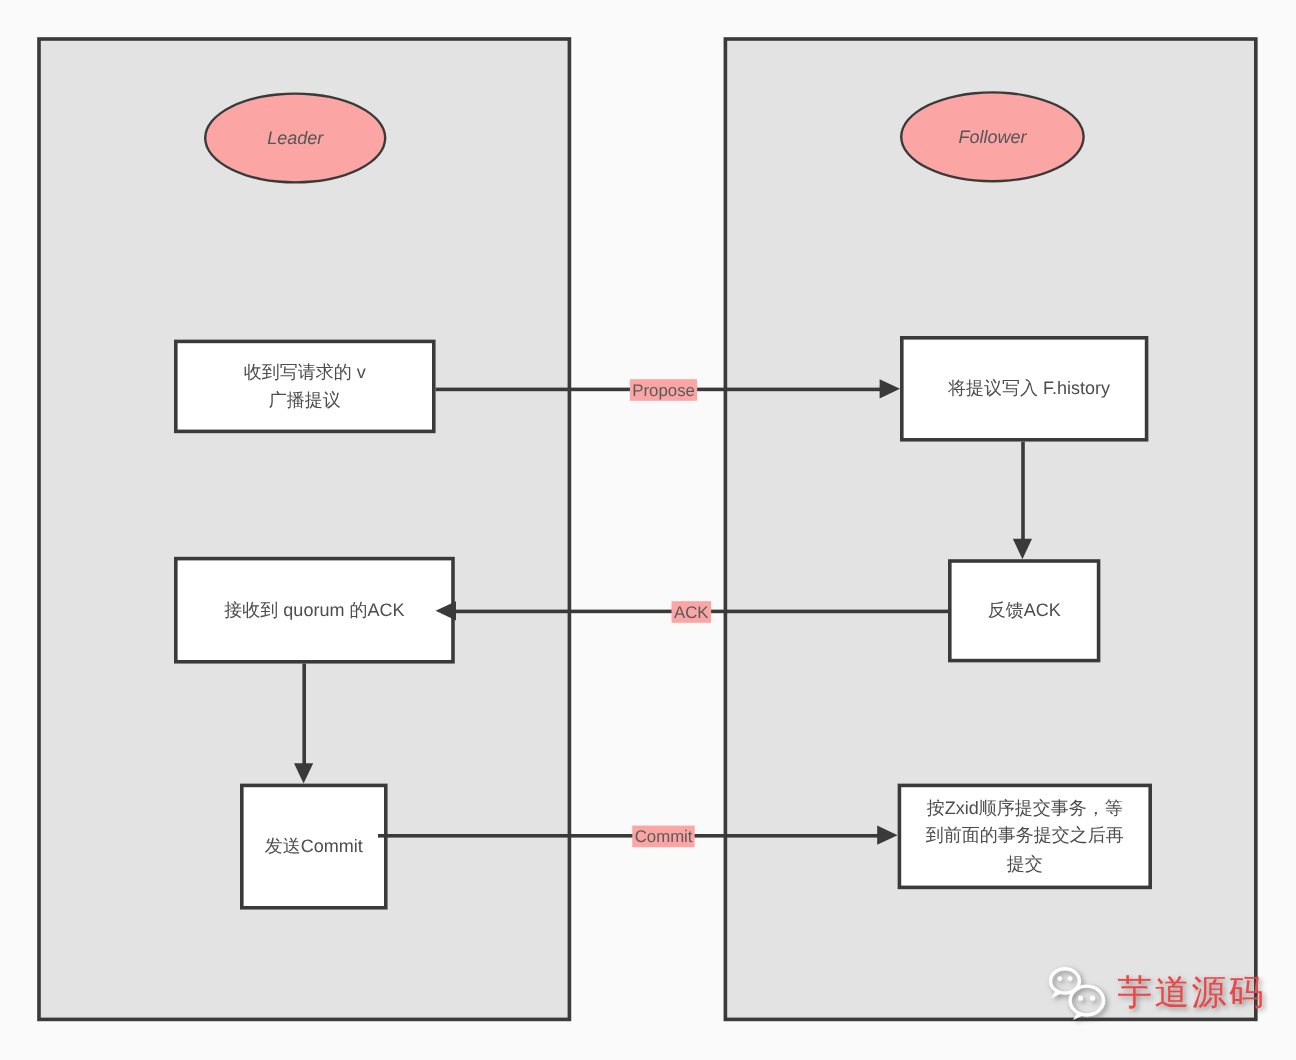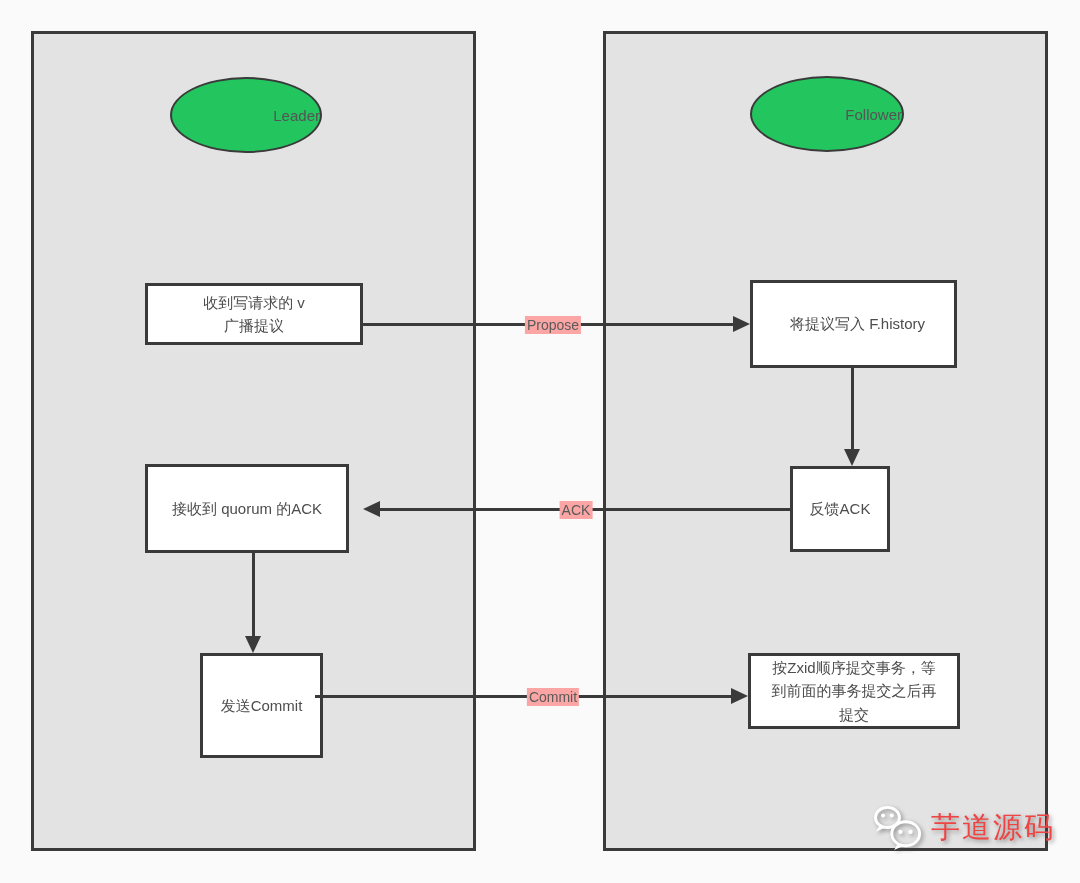--- a/index.html
+++ b/index.html
@@ -22,29 +22,30 @@
     height: 820px;
     background: #e3e3e3;
     border: 3px solid #3a3a3a;
     box-sizing: border-box;
   }
   .lane-leader   { left: 31px; }
   .lane-follower { left: 603px; }
 
   .actor-ellipse {
     position: absolute;
-    background: #22c55e;
+    background: #fca5a5;
     border: 2.5px solid #3a3a3a;
     border-radius: 50%;
     display: flex;
     align-items: center;
-    justify-content: flex-end;
+    justify-content: center;
     font-size: 15px;
     color: #555555;
     box-sizing: border-box;
+    font-style: italic;
   }
   .flow-node {
     position: absolute;
     background: #ffffff;
     border: 3px solid #3a3a3a;
     box-sizing: border-box;
     display: flex;
     align-items: center;
     justify-content: center;
     text-align: center;
@@ -113,38 +114,38 @@
   <div class="lane lane-leader"></div>
   <div class="lane lane-follower"></div>
 
   <div class="actor-ellipse" style="left:170px; top:77px; width:152px; height:76px;">
     <span>Leader</span>
   </div>
   <div class="actor-ellipse" style="left:750px; top:76px; width:154px; height:76px;">
     <span>Follower</span>
   </div>
 
-  <div class="flow-node" style="left:145px; top:283px; width:218px; height:62px;">
+  <div class="flow-node" style="left:145px; top:283px; width:218px; height:78px;">
     <span>收到写请求的 v
 广播提议</span>
   </div>
-  <div class="flow-node" style="left:145px; top:464px; width:204px; height:89px;text-align:right;">
+  <div class="flow-node" style="left:145px; top:464px; width:234px; height:89px;text-align:right;">
     <span>接收到 quorum 的ACK</span>
   </div>
   <div class="flow-node" style="left:200px; top:653px; width:123px; height:105px;">
     <span>发送Commit</span>
   </div>
 
   <div class="flow-node" style="left:750px; top:280px; width:207px; height:88px;padding-left:16px;">
     <span>将提议写入 F.history</span>
   </div>
-  <div class="flow-node" style="left:790px; top:466px; width:100px; height:86px;">
+  <div class="flow-node" style="left:790px; top:466px; width:127px; height:86px;">
     <span>反馈ACK</span>
   </div>
-  <div class="flow-node" style="left:748px; top:653px; width:212px; height:76px;">
+  <div class="flow-node" style="left:748px; top:653px; width:212px; height:88px;">
     <span>按Zxid顺序提交事务，等
 到前面的事务提交之后再
 提交</span>
   </div>
 
   <div class="hline" style="left:363px; top:323px; width:372px;"></div>
   <div class="ah ah-right" style="left:733px; top:316px;"></div>
   <span class="edge-label" style="left:553px; top:325px;">Propose</span>
 
   <div class="hline" style="left:378px; top:508px; width:412px;"></div>

